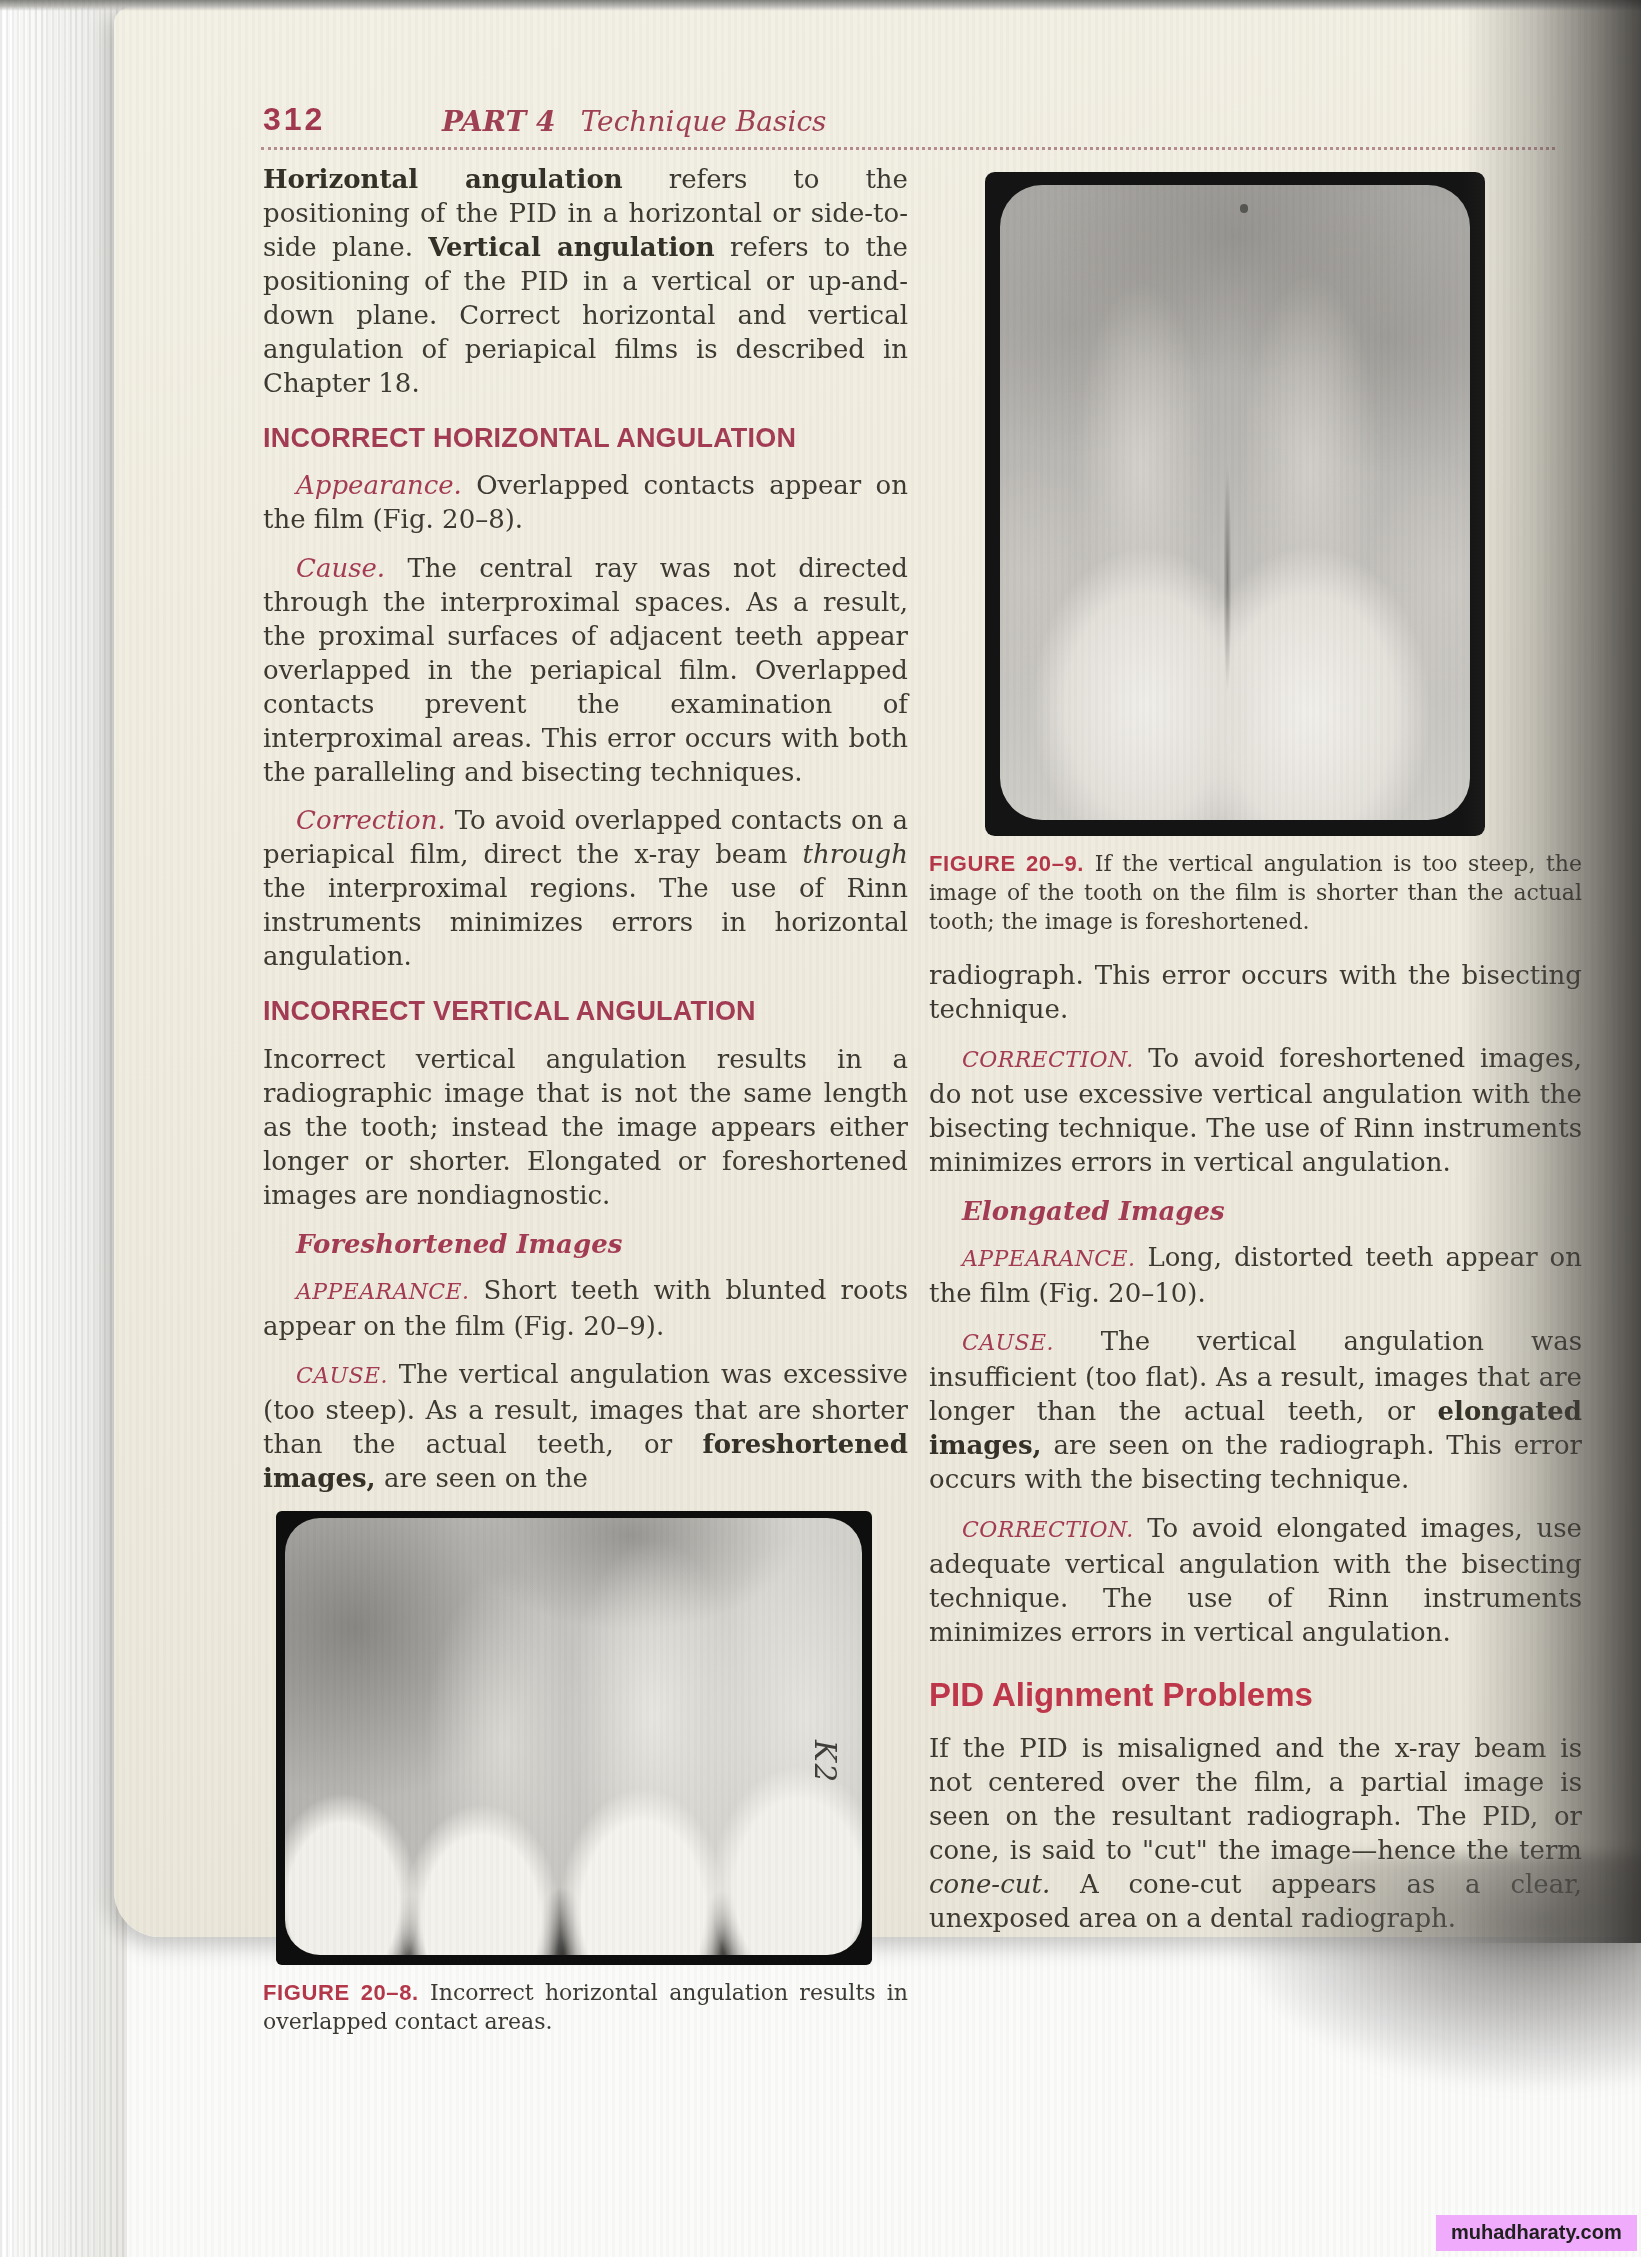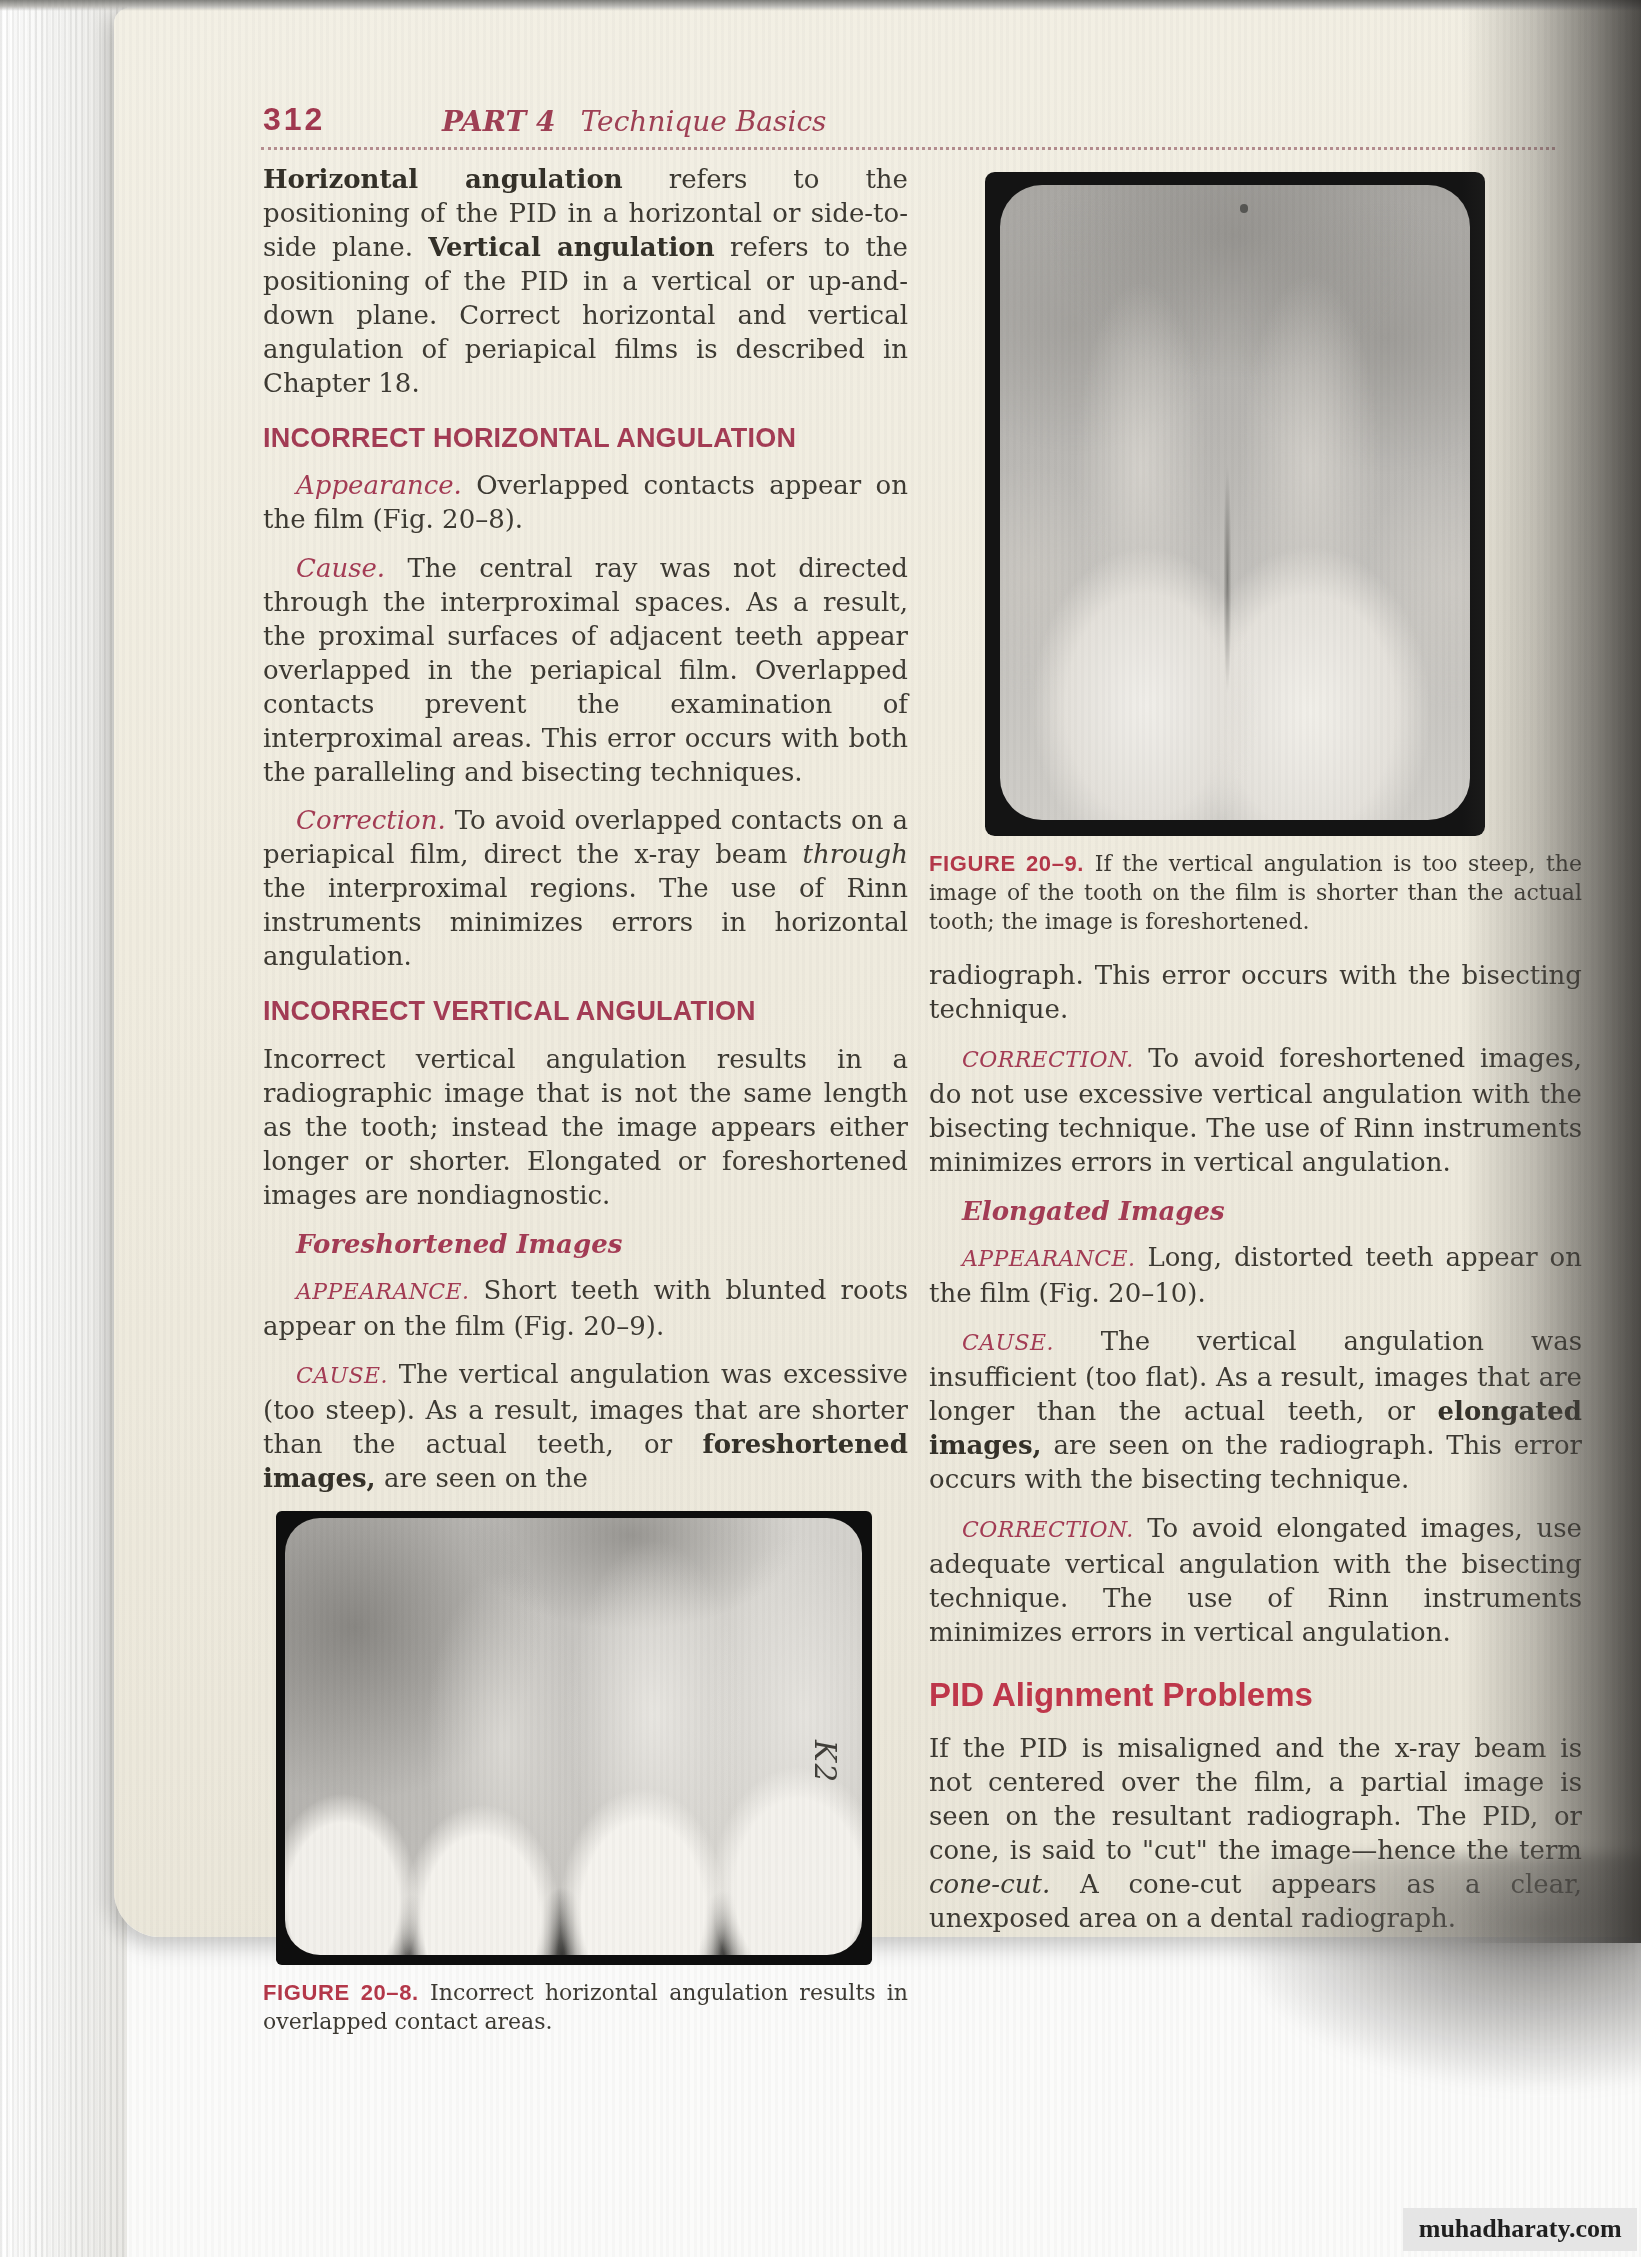--- a/index.html
+++ b/index.html
@@ -96,23 +96,23 @@
       radial-gradient(ellipse 43px 97px at 48% 100%, rgba(30,30,28,0.85), rgba(30,30,28,0) 70%),
       radial-gradient(ellipse 43px 92px at 76% 100%, rgba(30,30,28,0.8), rgba(30,30,28,0) 70%),
       radial-gradient(ellipse 68px 106px at 0% 100%, rgba(40,40,38,0.9), rgba(40,40,38,0) 75%),
       radial-gradient(ellipse 77px 116px at 100% 100%, rgba(35,35,33,0.9), rgba(35,35,33,0) 75%),
       radial-gradient(ellipse 251px 232px at 12% 25%, rgba(108,106,102,0.62), rgba(108,106,102,0) 75%),
       radial-gradient(ellipse 222px 126px at 60% 4%, rgba(113,111,107,0.55), rgba(113,111,107,0) 75%),
       linear-gradient(100deg,#b2b0ac 0%,#c5c3bf 45%,#d7d5d0 75%,#cfcdc8 100%);}
   .fig8-marking{position:absolute;right:15.4px;top:52%;transform:rotate(90deg);
     font-size:29px;font-style:italic;color:#413f3a;letter-spacing:1.9px;}
 
-  .watermark{position:absolute;right:3.9px;bottom:5.8px;z-index:7;background:#e5e5e5;
-    padding:5.8px 15.4px 7.7px;font-family:Liberation Serif, serif;font-weight:bold;
-    font-size:26px;color:#1f1f1f;}
+  .watermark{position:absolute;right:3.9px;bottom:5.8px;z-index:7;background:#f0abfc;
+    padding:5.8px 15.4px 7.7px;font-family:Liberation Sans, sans-serif;font-weight:bold;
+    font-size:20px;color:#1f1f1f;}
 </style>
 </head>
 <body>
 
 <div id="scan">
 
   <div class="left-edge"></div>
   <div class="top-edge"></div>
 
   <div class="book-page">

